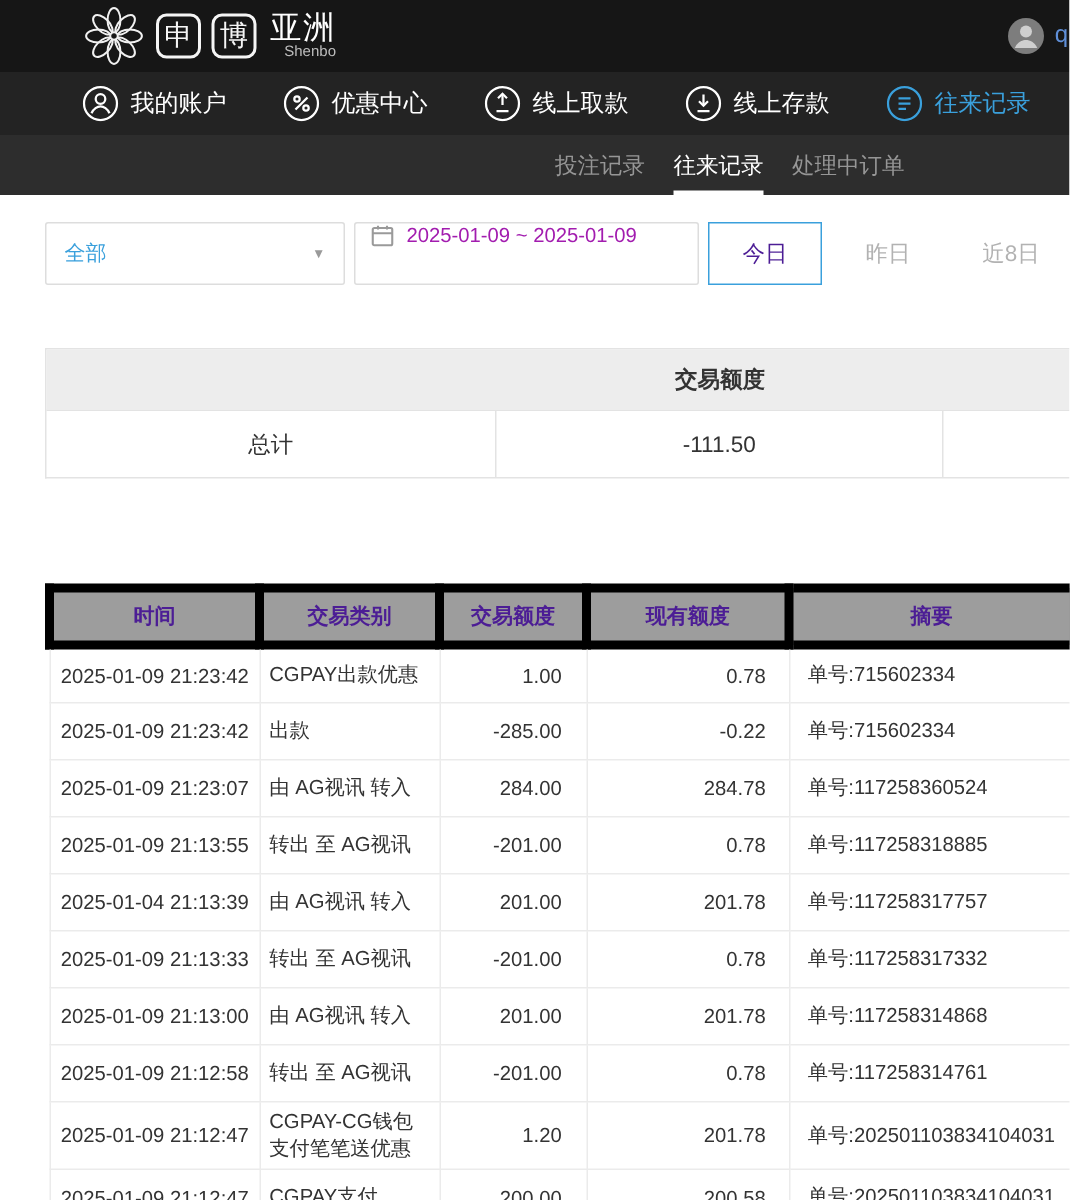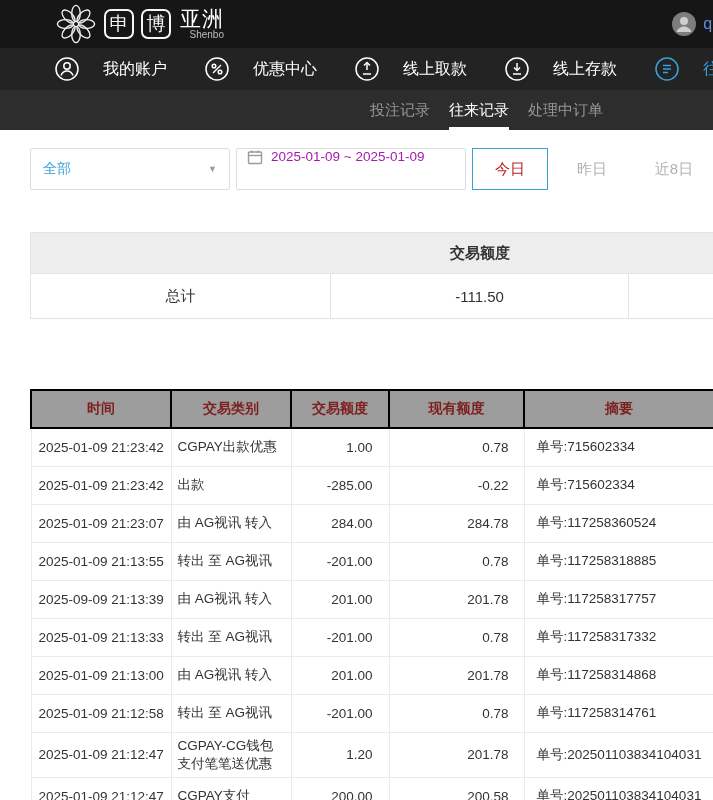--- a/index.html
+++ b/index.html
@@ -14,57 +14,57 @@
     font-size:19px; display:flex; align-items:center; justify-content:center; }
   .logo-region { color:#fff; line-height:1; margin-left:2px; }
   .logo-region .cn { font-size:21px; letter-spacing:1px; }
   .logo-region .en { font-size:10px; color:#bdbdbd; text-align:right; margin-top:1px; }
   .topbar-user { position:absolute; right:-8px; top:0; height:48px; display:flex; align-items:center; gap:6px; }
   .avatar { width:26px; height:26px; }
   .username { color:#5f8fd8; font-size:16px; }
 
   
   .nav { height:42px; background:#232323; display:flex; align-items:center; padding-left:55px; gap:38px; }
-  .nav-item { display:flex; align-items:center; gap:24px; color:#fff; font-size:16px; cursor:pointer; white-space:nowrap; }
+  .nav-item { display:flex; align-items:center; gap:8px; color:#fff; font-size:16px; cursor:pointer; white-space:nowrap; }
   .nav-item svg { width:24px; height:24px; stroke:#fff; fill:none; stroke-width:1.5; }
   .nav-item.active { color:#3aa0dc; }
   .nav-item.active svg { stroke:#3aa0dc; }
 
   
   .subtabs { height:40px; background:#2d2d2d; display:flex; align-items:stretch; justify-content:flex-end; gap:19px; padding-right:110px; }
   .subtab { color:#969696; font-size:15px; display:flex; align-items:center; cursor:pointer; border-bottom:3px solid transparent; padding-top:3px; }
   .subtab.active { color:#fff; border-bottom-color:#fff; }
 
   
   .filters { display:flex; align-items:center; padding:18px 0 0 30px; gap:6px; }
   .select-box { width:200px; height:42px; border:1px solid #ddd; border-radius:2px; display:flex; align-items:center;
     padding:0 12px; font-size:14px; color:#3aa0dc; cursor:pointer; background:#fff; }
   .select-caret { margin-left:auto; color:#9a9a9a; font-size:9px; }
   .date-box { width:230px; height:42px; border:1px solid #ddd; border-radius:2px; display:flex; 
     gap:8px; padding:0 10px; font-size:13.5px; color:#a21caf; background:#fff; cursor:pointer; white-space:nowrap; }
   .date-box svg { width:16px; height:16px; stroke:#9a9a9a; fill:none; stroke-width:1.4; flex:0 0 auto; }
   .qbtn { height:42px; width:76px; background:#fff; border:1px solid transparent; font-size:15px; color:#b2b2b2; cursor:pointer;
     display:flex; align-items:center; justify-content:center; flex:0 0 auto; }
-  .qbtn.active { border-color:#3aa0dc; color:#b91c1c; }
+  .qbtn.active { border-color:#3aa0dc; color:#4c1d95; }
 
   
   .summary { margin:42px 0 0 30px; width:683px; border:1px solid #e3e3e3; border-right:none; font-size:15px; color:#333; }
   .summary-head { background:#ededed; height:40px; display:flex; align-items:center; font-weight:700; }
   .sum-c1 { width:300px; }
   .sum-c2 { width:298px; text-align:center; }
   .sum-c3 { flex:1; }
   .summary-row { height:45px; display:flex; align-items:center; border-top:1px solid #e3e3e3; }
   .summary-row .sum-c1 { text-align:center; border-right:1px solid #e3e3e3; align-self:stretch; display:flex; align-items:center; justify-content:center; }
   .summary-row .sum-c2 { border-right:1px solid #e3e3e3; align-self:stretch; display:flex; align-items:center; justify-content:center; }
 
   
   .tx-table { margin:70px 0 0 30px; width:683px; border-collapse:collapse; table-layout:fixed; font-size:13.5px; color:#333; }
   .tx-table col.c1{width:140px}.tx-table col.c2{width:120px}.tx-table col.c3{width:98px}
   .tx-table col.c4{width:135px}.tx-table col.c5{width:190px}
-  .tx-table thead th { background:#9d9d9d; color:#7f1d1d; font-weight:600; height:38px; font-size:14px; border:2px solid #000000; }
+  .tx-table thead th { background:#9d9d9d; color:#4c1d95; font-weight:600; height:38px; font-size:14px; border:6px solid #000000; }
   .tx-table tbody td { border:1px solid #ebebeb; height:38px; padding:4px 0; }
   .td-time { padding-left:7px !important; white-space:nowrap; }
   .td-type { padding-left:6px !important; padding-right:4px !important;margin-left:48px; }
   .td-amt  { text-align:right; padding-right:16px !important; }
   .td-bal  { text-align:right; padding-right:15px !important; }
   .td-memo { padding-left:12px !important; white-space:nowrap; overflow:hidden; }
 </style>
 </head>
 <body>
 
@@ -225,21 +225,21 @@
       <td class="td-memo">单号:117258360524</td>
     </tr>
     <tr>
       <td class="td-time">2025-01-09 21:13:55</td>
       <td class="td-type">转出 至 AG视讯</td>
       <td class="td-amt">-201.00</td>
       <td class="td-bal">0.78</td>
       <td class="td-memo">单号:117258318885</td>
     </tr>
     <tr>
-      <td class="td-time">2025-09-09 21:13:39</td>
+      <td class="td-time">2025-01-04 21:13:39</td>
       <td class="td-type">由 AG视讯 转入</td>
       <td class="td-amt">201.00</td>
       <td class="td-bal">201.78</td>
       <td class="td-memo">单号:117258317757</td>
     </tr>
     <tr>
       <td class="td-time">2025-01-09 21:13:33</td>
       <td class="td-type">转出 至 AG视讯</td>
       <td class="td-amt">-201.00</td>
       <td class="td-bal">0.78</td>

